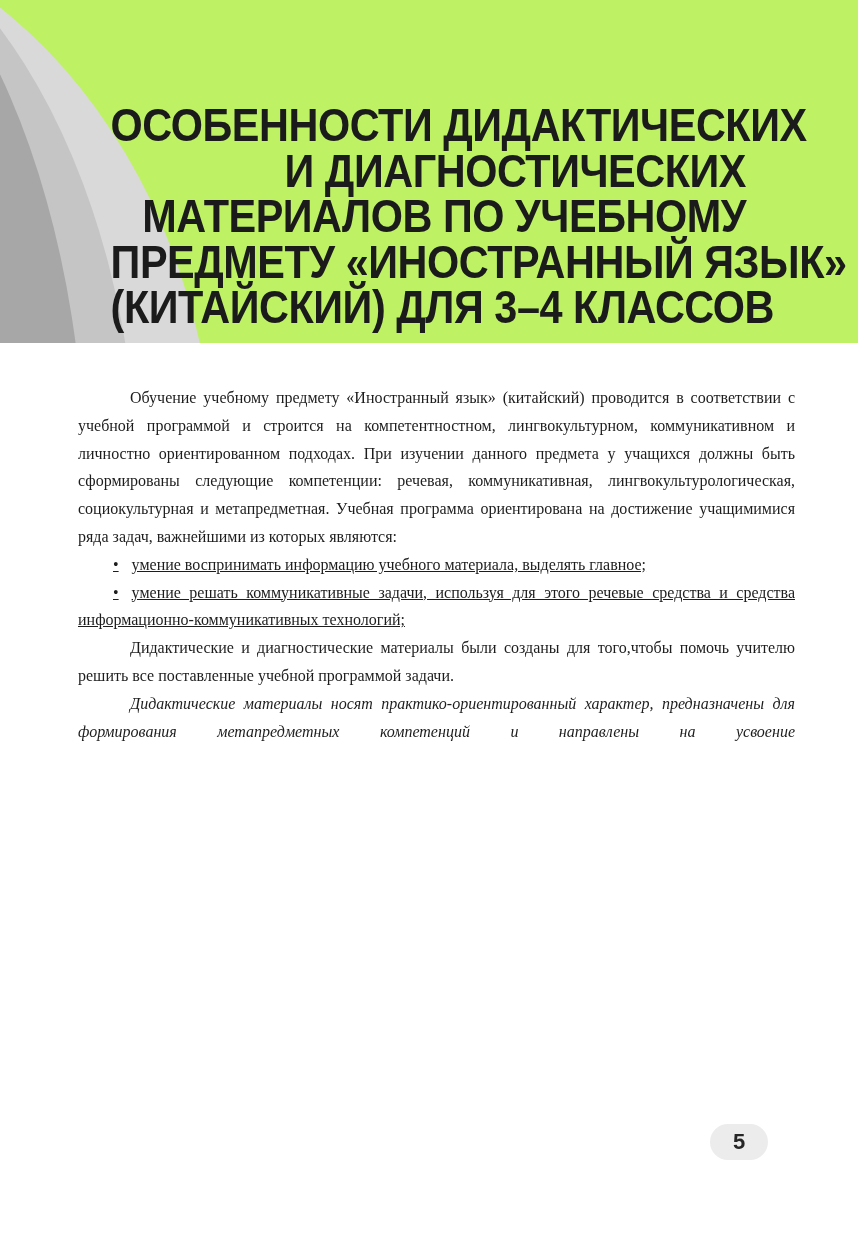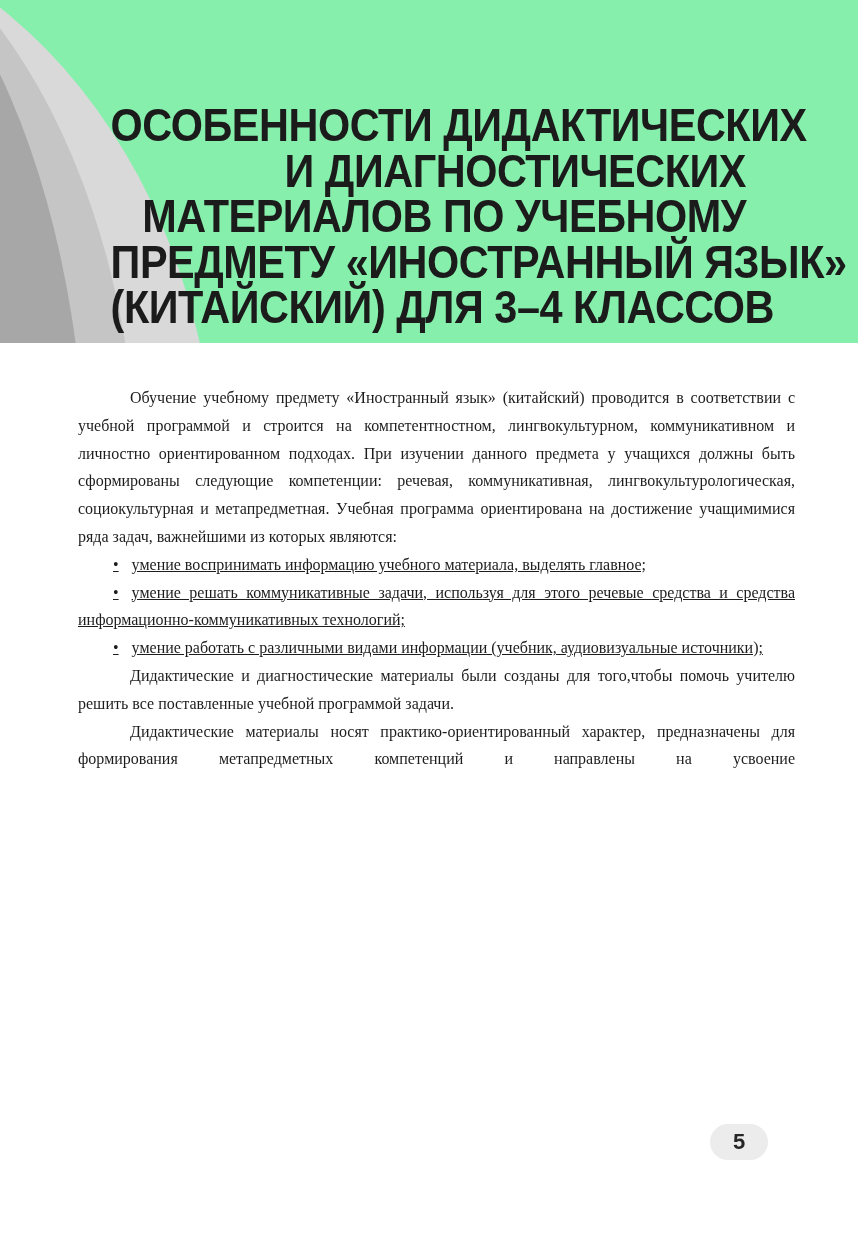--- a/index.html
+++ b/index.html
@@ -8,21 +8,21 @@
     background: #ffffff;
     position: relative;
     overflow: hidden;
     font-family: "Liberation Serif", serif;
   }
 
   
   .header-band {
     position: absolute; top: 0; left: 0;
     width: 858px; height: 343px;
-    background: #86efac;
+    background: #bef264;
     overflow: hidden;
   }
   .ring { position: absolute; border-radius: 50%; }
   .ring-light  { left: -717px; top:  -83px; width: 934px; height: 1166px; background: #d9d9d9; }
   .ring-mid    { left: -638px; top: -117px; width: 776px; height: 1234px; background: #c5c5c5; }
   .ring-dark   { left: -585px; top: -137px; width: 671px; height: 1275px; background: #a7a7a7; }
 
   .title-block {
     position: absolute; top: 103px; left: 40px; right: 112px;
     text-align: right;
@@ -46,21 +46,21 @@
     font-size: 16px;
     line-height: 27.8px;
     color: #1d1d1d;
     text-align: justify;
     hyphens: auto;
     -webkit-hyphens: auto;
   }
   .indent { text-indent: 52px; }
   .bullet { text-indent: 35px; text-decoration: underline; }
   .marker { padding-right: 13px; }
-  .cont   { text-align-last: justify; }
+  .cont   { text-align-last: justify; font-style: italic; }
 
   
   .page-pill {
     position: absolute; left: 710px; top: 1124px;
     width: 58px; height: 36px;
     border-radius: 18px;
     background: #ececec;
     display: flex; align-items: center; justify-content: center;
     font-family: "Liberation Sans", sans-serif;
     font-weight: 700; font-size: 22px; color: #262626;
@@ -79,20 +79,19 @@
     <div>МАТЕРИАЛОВ ПО УЧЕБНОМУ</div>
     <div>ПРЕДМЕТУ «ИНОСТРАННЫЙ ЯЗЫК»</div>
     <div>(КИТАЙСКИЙ) ДЛЯ 3–4 КЛАССОВ</div>
   </div>
 </div>
 
 <div class="content">
   <p class="indent">Обучение учебному предмету «Иностранный язык» (китайский) проводится в соответствии с учебной программой и строится на компетентностном, лингвокультурном, коммуникативном и личностно ориентированном подходах. При изучении данного предмета у учащихся должны быть сформированы следующие компетенции: речевая, коммуникативная, лингвокультурологическая, социокультурная и метапредметная. Учебная программа ориентирована на достижение учащимимися ряда задач, важнейшими из которых являются:</p>
   <p class="bullet"><span class="marker">•</span><span>умение воспринимать информацию учебного материала, выделять главное;</span></p>
   <p class="bullet"><span class="marker">•</span><span>умение решать коммуникативные задачи, используя для этого речевые средства и средства информационно-коммуникативных технологий;</span></p>
-  <p class="bullet"><span class="marker">•</span><span>умение работать с различными видами информации (учебник, аудиовизуальные источники);</span></p>
   <p class="indent">Дидактические и диагностические материалы были созданы для того,чтобы помочь учителю решить все поставленные учебной программой задачи.</p>
   <p class="indent cont">Дидактические материалы носят практико-ориентированный характер, предназначены для формирования метапредметных компетенций и направлены на усвоение</p>
 </div>
 
 <div class="page-pill">
   <span>5</span>
 </div>
 
 </body></html>

